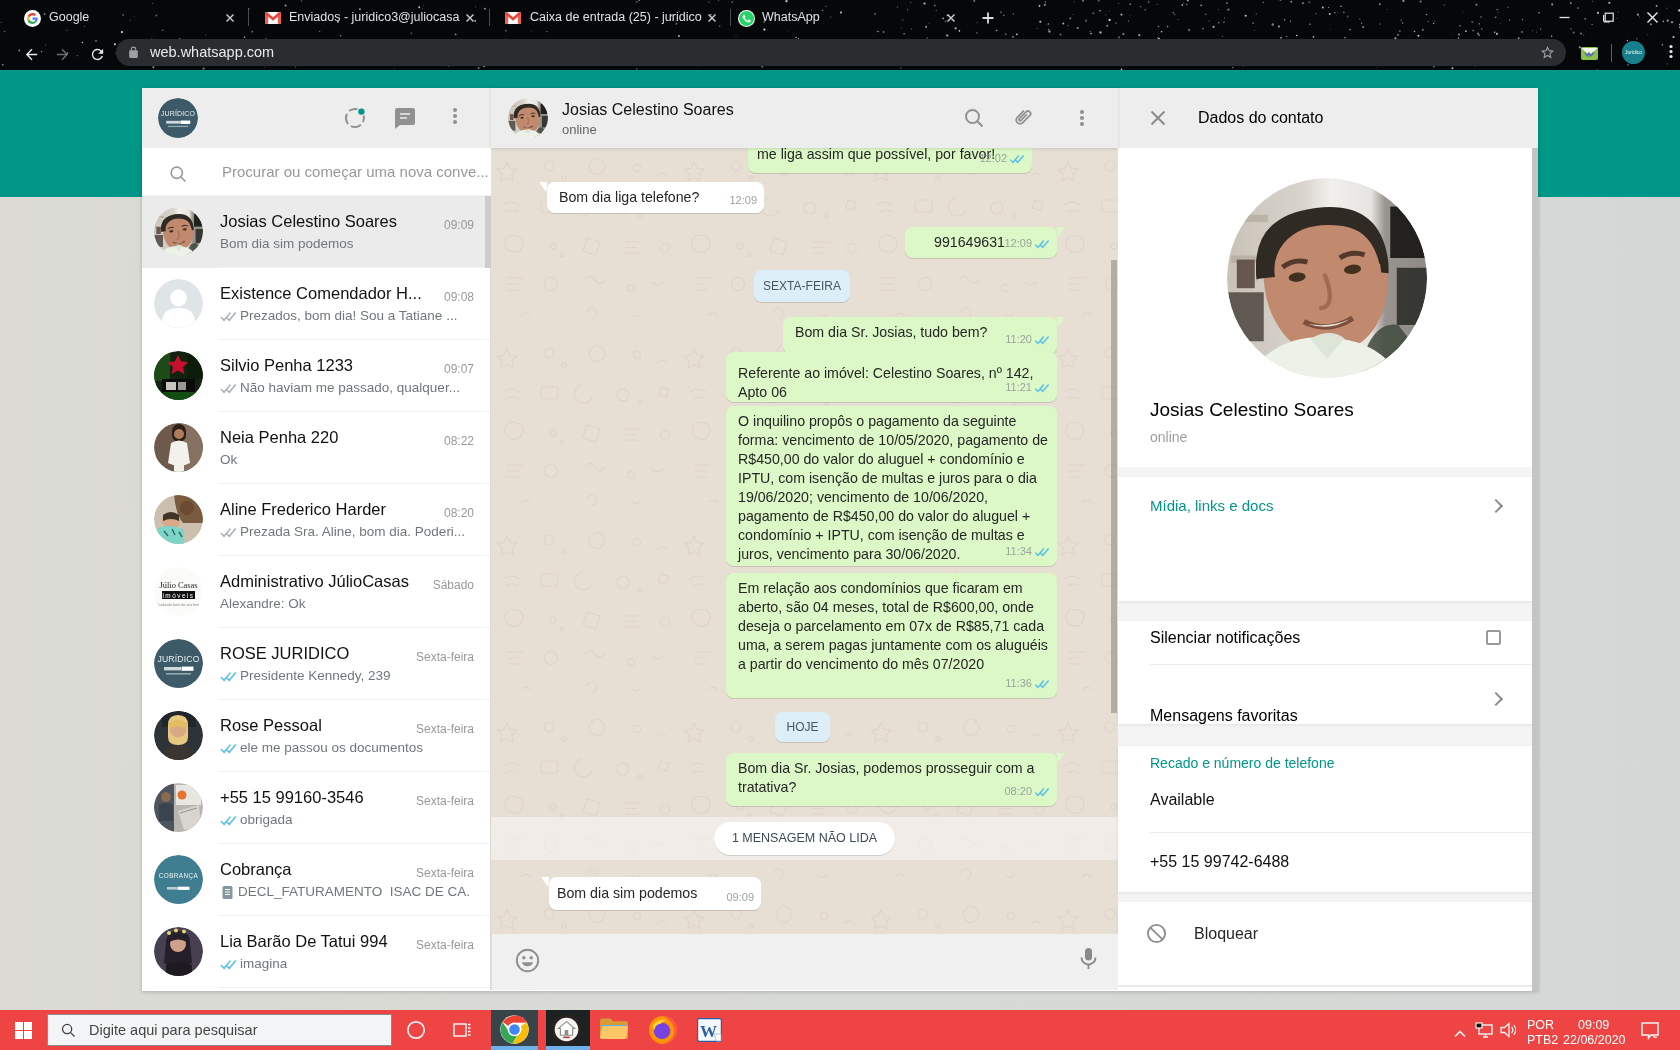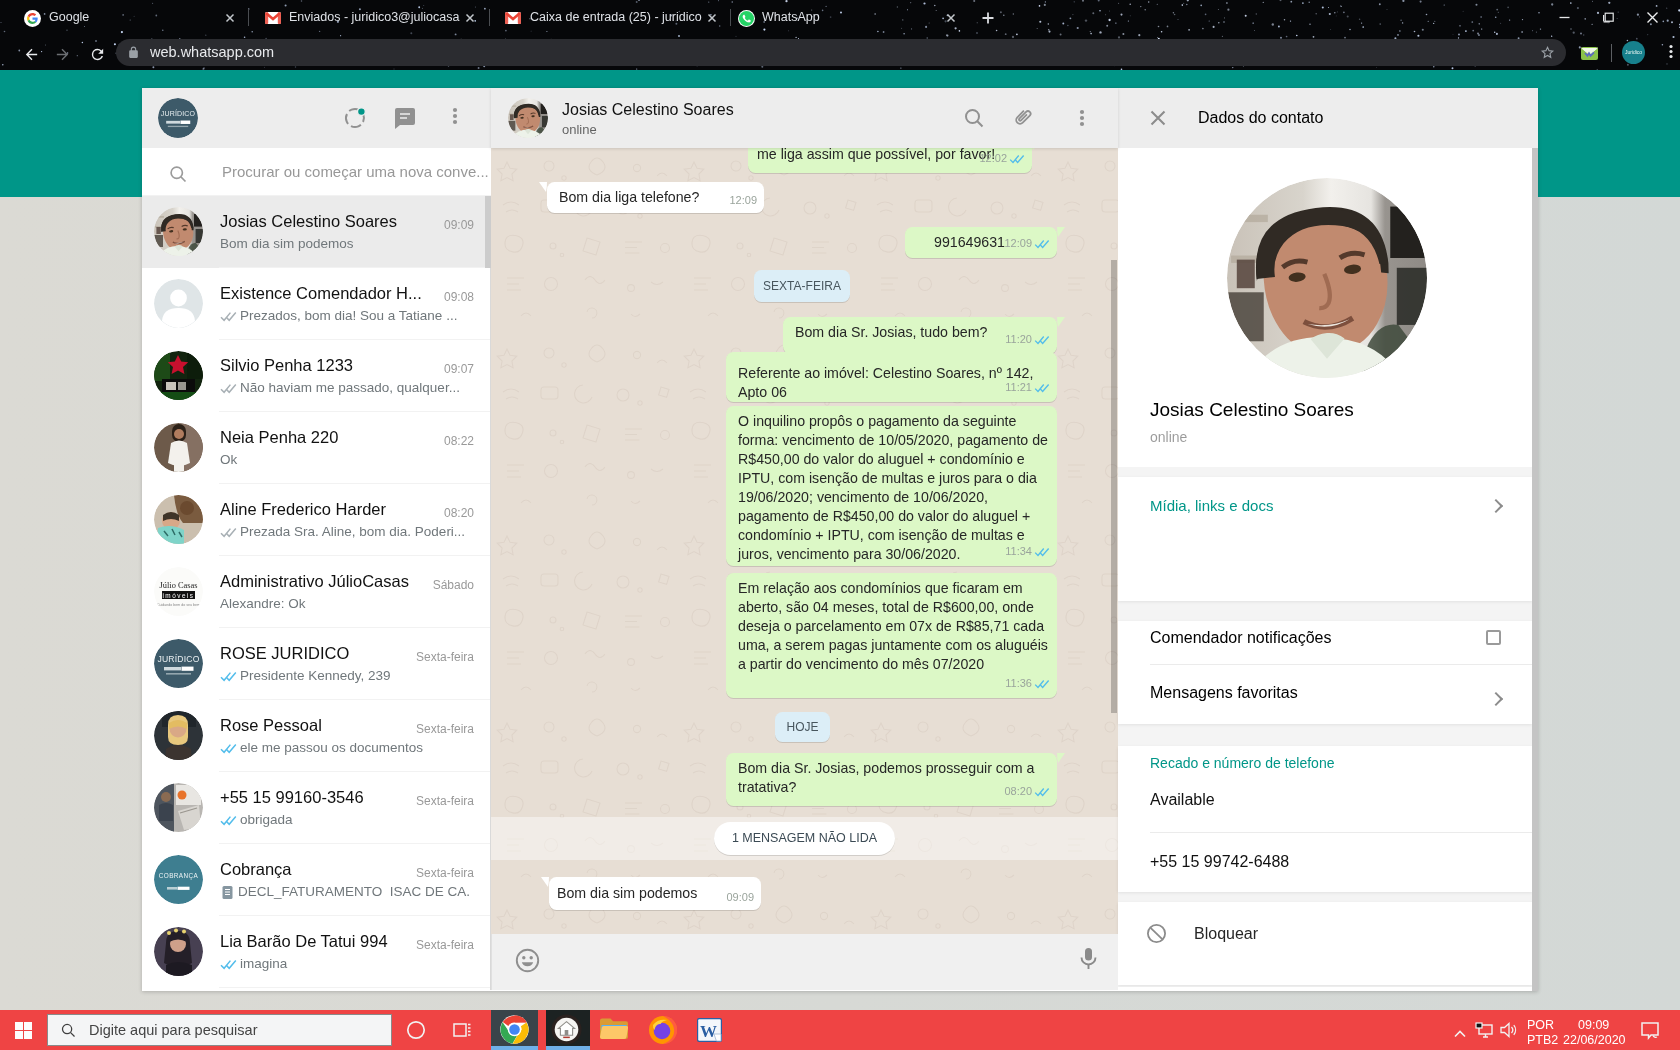--- a/index.html
+++ b/index.html
@@ -1144,24 +1144,24 @@
 </g>
             </svg></div>
  <div style="position:absolute;left:32px;top:251px;font-size:19px;color:#000">Josias Celestino Soares</div>
  <div style="position:absolute;left:32px;top:281px;font-size:14px;color:#00000066">online</div>
 </div>
 <div class="sect" style="top:389px;height:124px;box-shadow:0 1px 3px rgba(0,0,0,.08)">
  <div style="position:absolute;left:32px;top:20px;font-size:15px;color:#009688">Mídia, links e docs</div>
  <div class="pchev" style="top:24px"></div>
 </div>
 <div class="sect" style="top:533px;height:103px;box-shadow:0 1px 3px rgba(0,0,0,.08)">
- <div style="position:absolute;left:32px;top:8px;font-size:16px;color:#000">Comendador notificações</div>
+ <div style="position:absolute;left:32px;top:8px;font-size:16px;color:#000">Silenciar notificações</div>
  <div style="position:absolute;right:31px;top:9px;width:15px;height:15px;border:2px solid #9a9a9a;border-radius:2px"></div>
  <div style="position:absolute;left:32px;right:0;top:43px;border-top:1px solid #ebebeb"></div>
- <div style="position:absolute;left:32px;top:63px;font-size:16px;color:#000">Mensagens favoritas</div>
+ <div style="position:absolute;left:32px;top:86px;font-size:16px;color:#000">Mensagens favoritas</div>
  <div class="pchev" style="top:73px"></div>
 </div>
 <div class="sect" style="top:658px;height:146px;box-shadow:0 1px 3px rgba(0,0,0,.08)">
  <div style="position:absolute;left:32px;top:9px;font-size:14px;color:#009688">Recado e número de telefone</div>
  <div style="position:absolute;left:32px;top:45px;font-size:16px;color:#111">Available</div>
  <div style="position:absolute;left:32px;right:0;top:86px;border-top:1px solid #ebebeb"></div>
  <div style="position:absolute;left:32px;top:107px;font-size:16px;color:#111">+55 15 99742-6488</div>
 </div>
 <div class="sect" style="top:814px;height:83px;box-shadow:0 1px 3px rgba(0,0,0,.08)">
  <span style="position:absolute;left:28px;top:21px"><svg width="21" height="21" viewBox="0 0 21 21">

